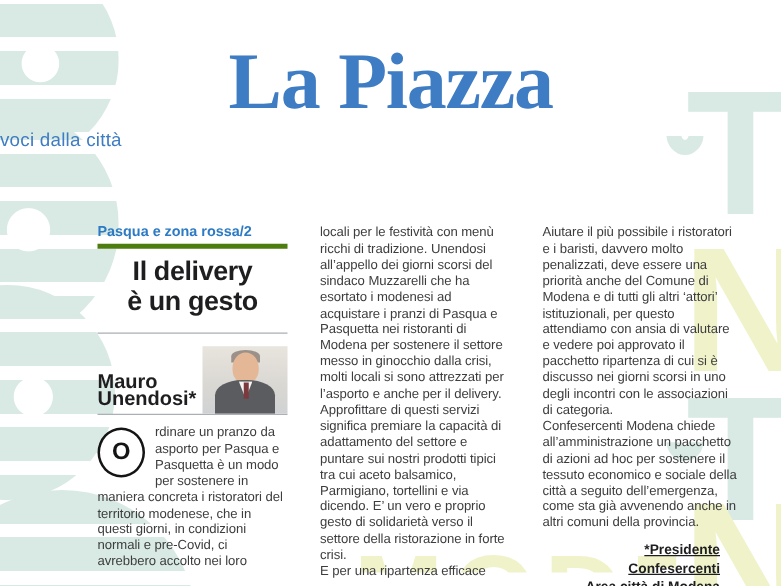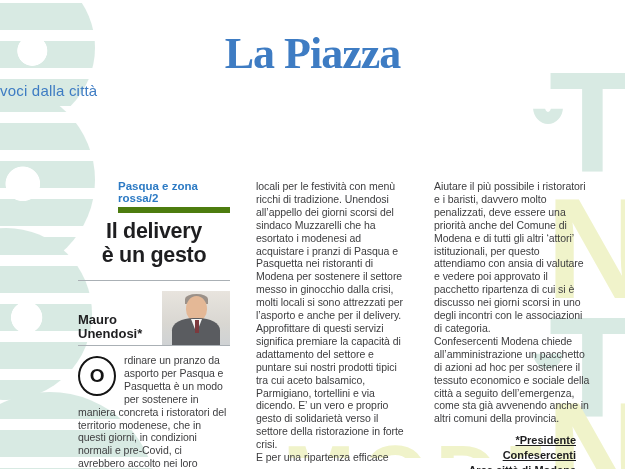--- a/index.html
+++ b/index.html
@@ -43,21 +43,21 @@
   .wm-bottom-strip .wm-letters { font-size:86px; letter-spacing:7px; }
 
   
   .content { position:relative; z-index:1; }
 
   .masthead {
     margin-top:30px;
     text-align:center;
     font-family:"Liberation Serif", serif;
     font-weight:bold;
-    font-size:44px;
+    font-size:64px;
     line-height:1.1;
     letter-spacing:-1px;
     color:#3e7cc3;
   }
   .tagline {
     margin-top:4px;
     text-align:left;
     font-size:15px;
     font-weight:normal;
     letter-spacing:0.2px;
@@ -72,22 +72,21 @@
   }
   .col1 { width:152px; margin-right:26px; }
   .col2 { width:152px; margin-right:26px; }
   .col3 { width:158px; }
 
   .kicker {
     font-size:11.5px;
     font-weight:bold;
     color:#2c7ac4;
     padding-bottom:3px;
-    border-bottom:6px solid #4d7c0f;
-    margin-left:40px;
+    border-bottom:4px solid #4d7c0f;
   }
   .headline {
     margin-top:6px;
     font-size:21.5px;
     line-height:24px;
     font-weight:bold;
     color:#1e1e20;
     letter-spacing:-0.3px;
     text-align:center;
   }
@@ -96,21 +95,21 @@
   .rule { border:none; border-top:1px solid #aab0b5; margin:0; }
   .rule-top { margin-top:13px; }
 
   .author-row {
     display:flex;
     align-items:flex-end;
     justify-content:space-between;
     padding-top:10px;
   }
   .author-name {
-    font-size:13px;
+    font-size:16px;
     font-weight:bold;
     line-height:14px;
     color:#1e1e20;
     padding-bottom:4px;
   }
   .author-name span { display:block; }
 
   
   .portrait {
     position:relative;

